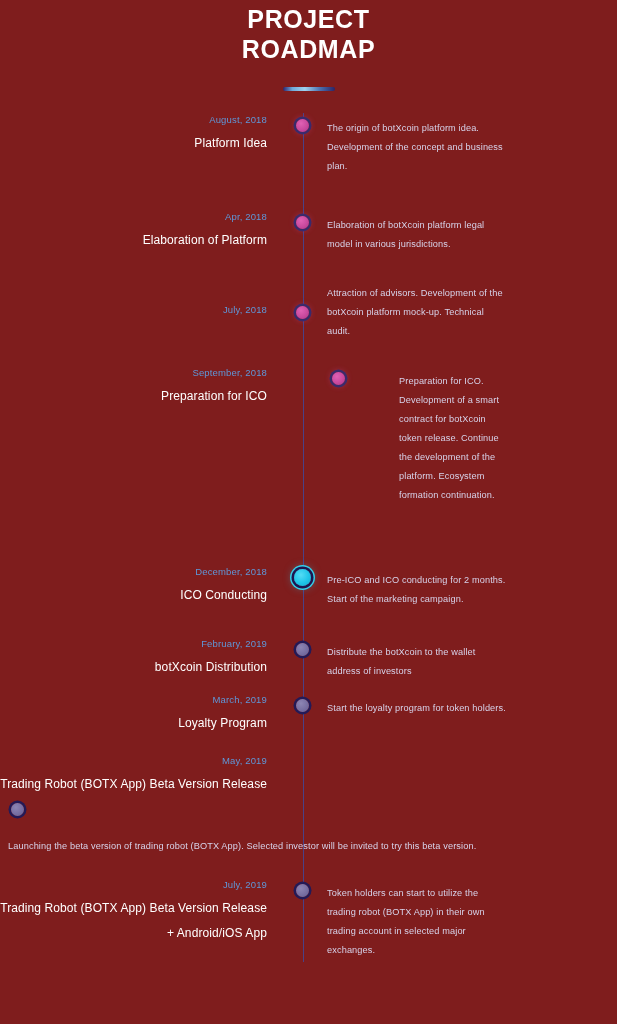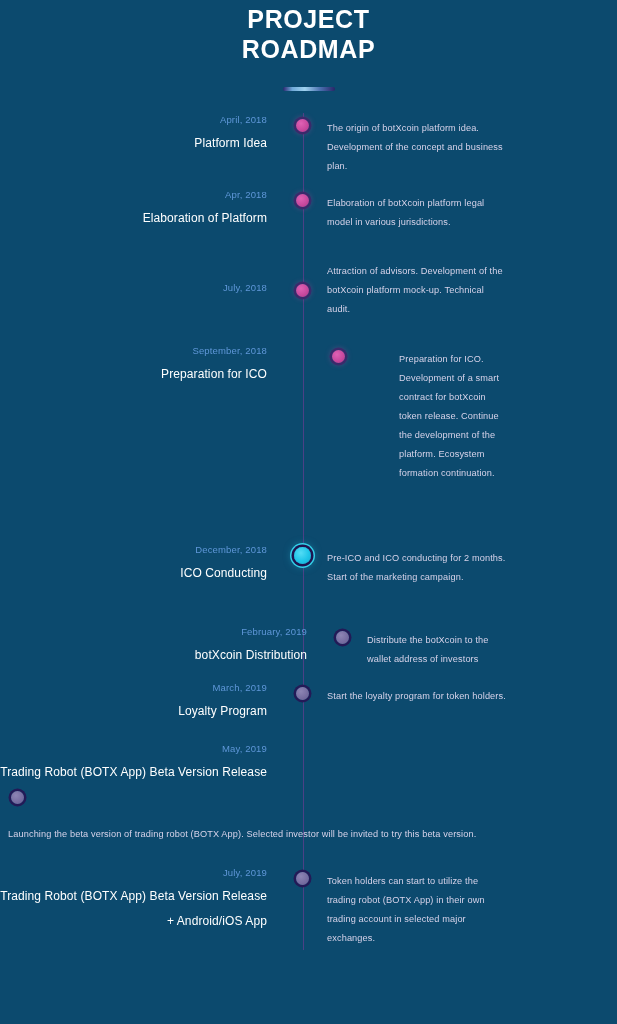--- a/index.html
+++ b/index.html
@@ -15,21 +15,21 @@
   body {
     font-family:"Liberation Sans", sans-serif;
     color:#ffffff;
     -webkit-font-smoothing:antialiased;
   }
 
   .page {
     position:relative;
     width:617px;
     height:1024px;
-    background:#0c4a6e;
+    background:#7f1d1d;
   }
 
   
   .header {
     padding-top:4px;
     text-align:center;
   }
   .header-title {
     font-size:25px;
     font-weight:bold;
@@ -159,31 +159,31 @@
     </div>
     <div class="title-divider-wrap">
       <div class="title-divider"></div>
     </div>
   </div>
 
   <div class="timeline" id="timeline">
     <div class="spine"></div>
   <div class="row">
         <div class="col-left">
-          <div class="date">April, 2018</div>
+          <div class="date">August, 2018</div>
           <div class="milestone">Platform Idea</div>
         </div>
         <div class="col-marker">
           <div class="dot pink"></div>
         </div>
         <div class="col-right">
           <div class="desc">The origin of botXcoin platform idea. Development of the concept and business plan.</div>
         </div>
       </div>
-      <div class="row" style="margin-top: 12px;">
+      <div class="row" style="margin-top: 34px;">
         <div class="col-left">
           <div class="date">Apr, 2018</div>
           <div class="milestone">Elaboration of Platform</div>
         </div>
         <div class="col-marker">
           <div class="dot pink"></div>
         </div>
         <div class="col-right">
           <div class="desc">Elaboration of botXcoin platform legal model in various jurisdictions.</div>
         </div>
@@ -216,21 +216,21 @@
           <div class="date">December, 2018</div>
           <div class="milestone">ICO Conducting</div>
         </div>
         <div class="col-marker">
           <div class="dot active"></div>
         </div>
         <div class="col-right">
           <div class="desc">Pre-ICO and ICO conducting for 2 months. Start of the marketing campaign.</div>
         </div>
       </div>
-      <div class="row" style="margin-top: 38px; padding-left: 40px;">
+      <div class="row" style="margin-top: 28px;">
         <div class="col-left">
           <div class="date">February, 2019</div>
           <div class="milestone">botXcoin Distribution</div>
         </div>
         <div class="col-marker">
           <div class="dot muted"></div>
         </div>
         <div class="col-right">
           <div class="desc">Distribute the botXcoin to the wallet address of investors</div>
         </div>

